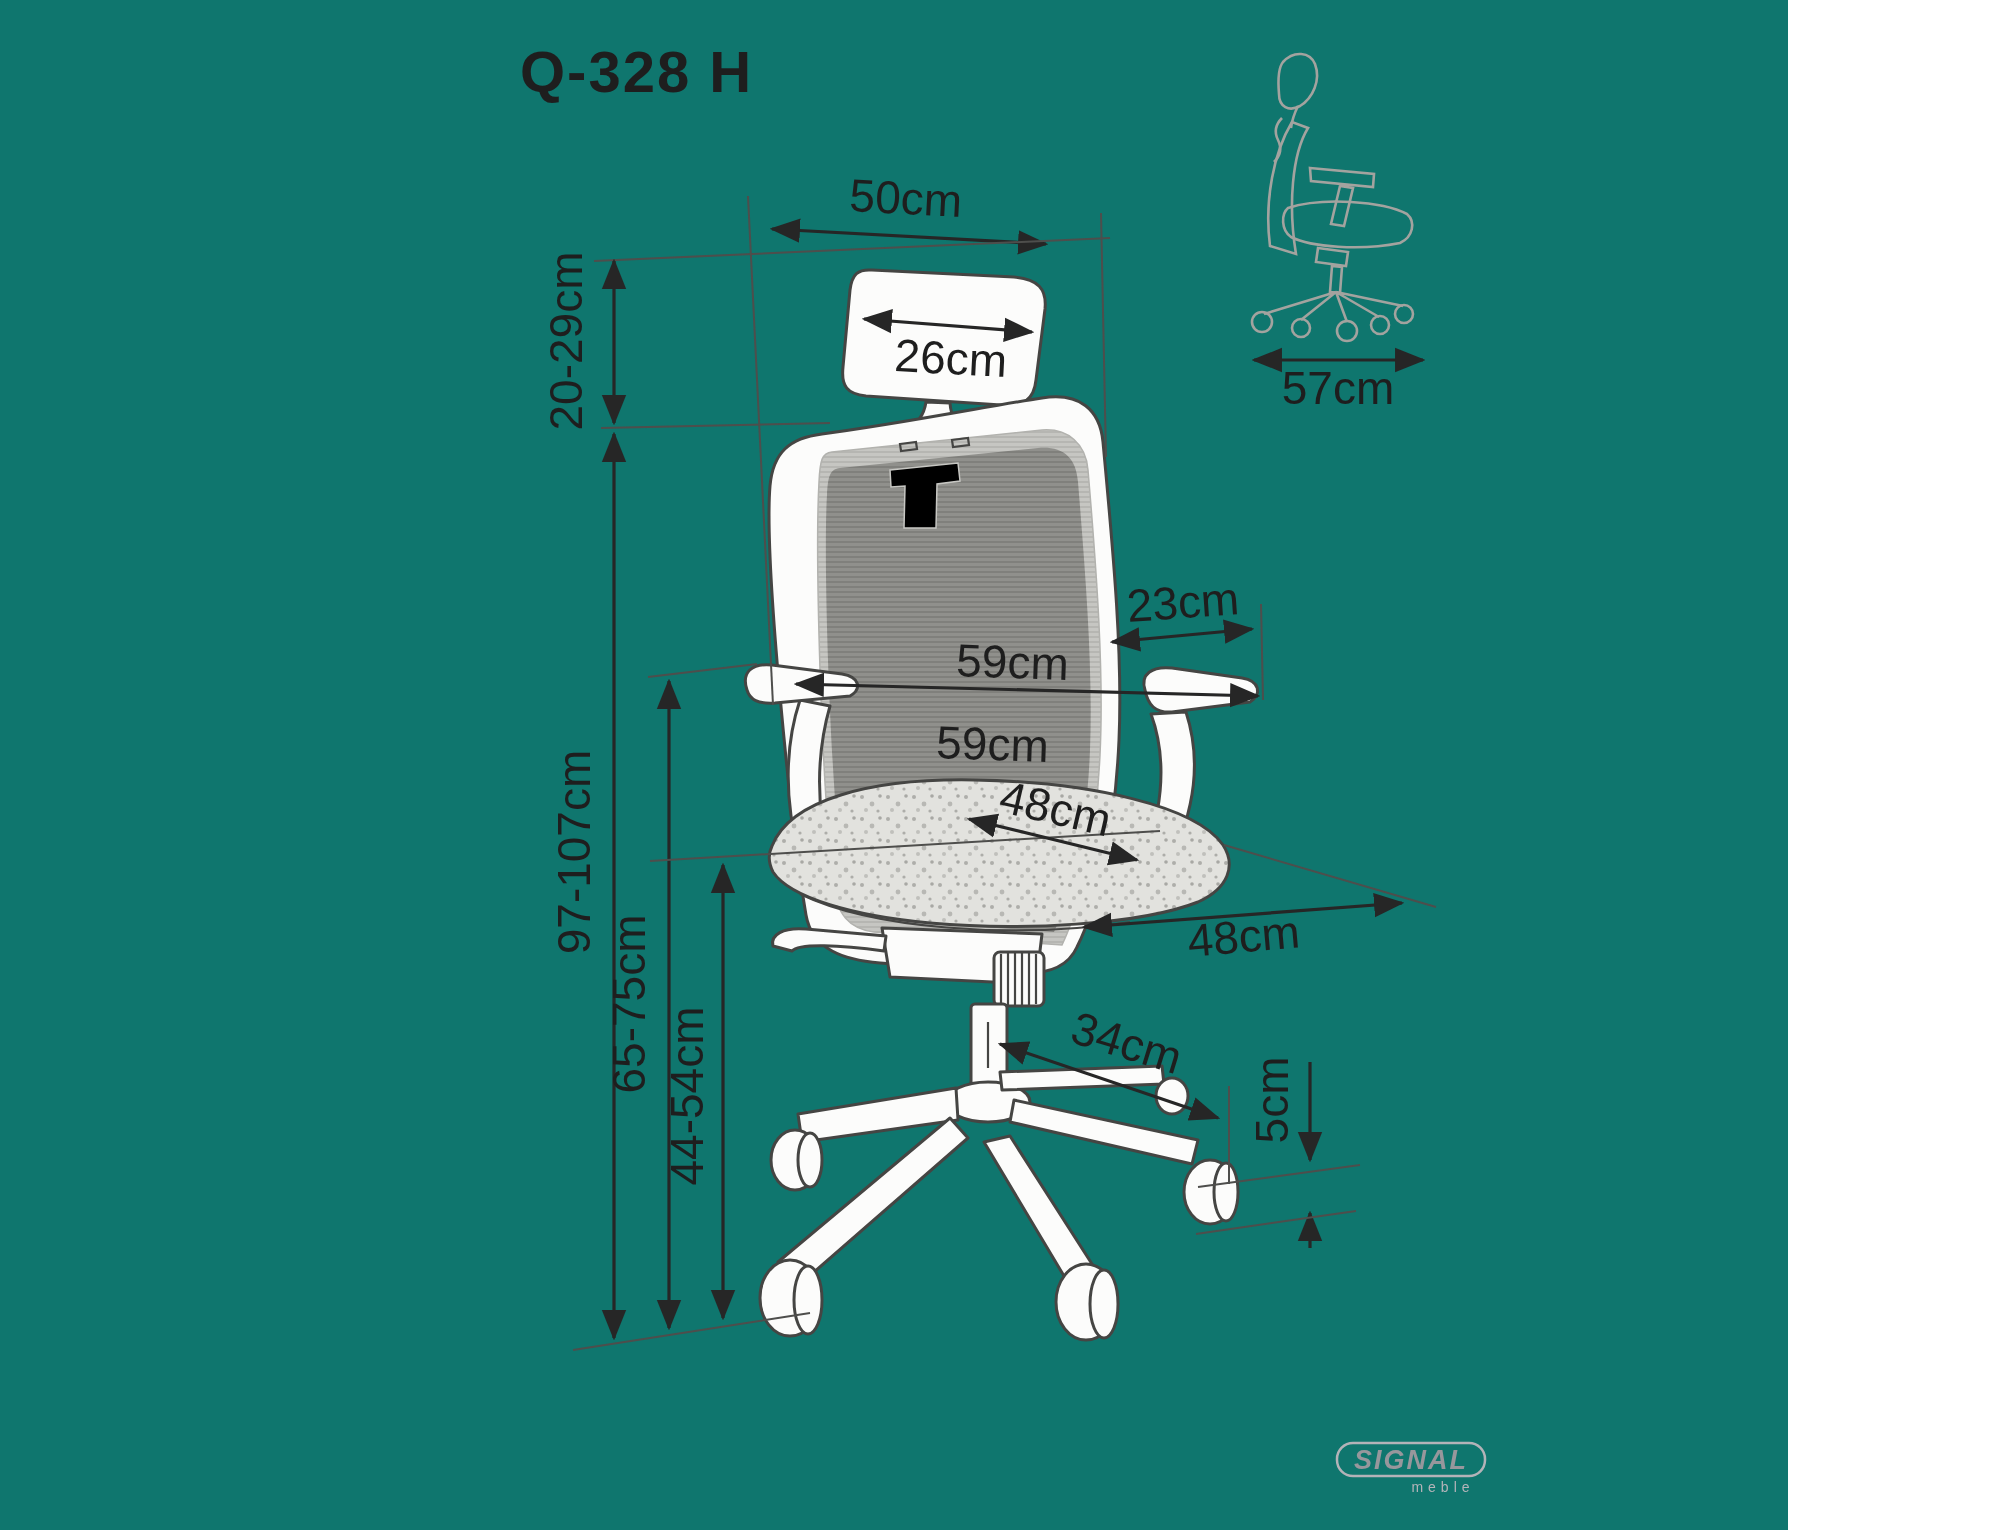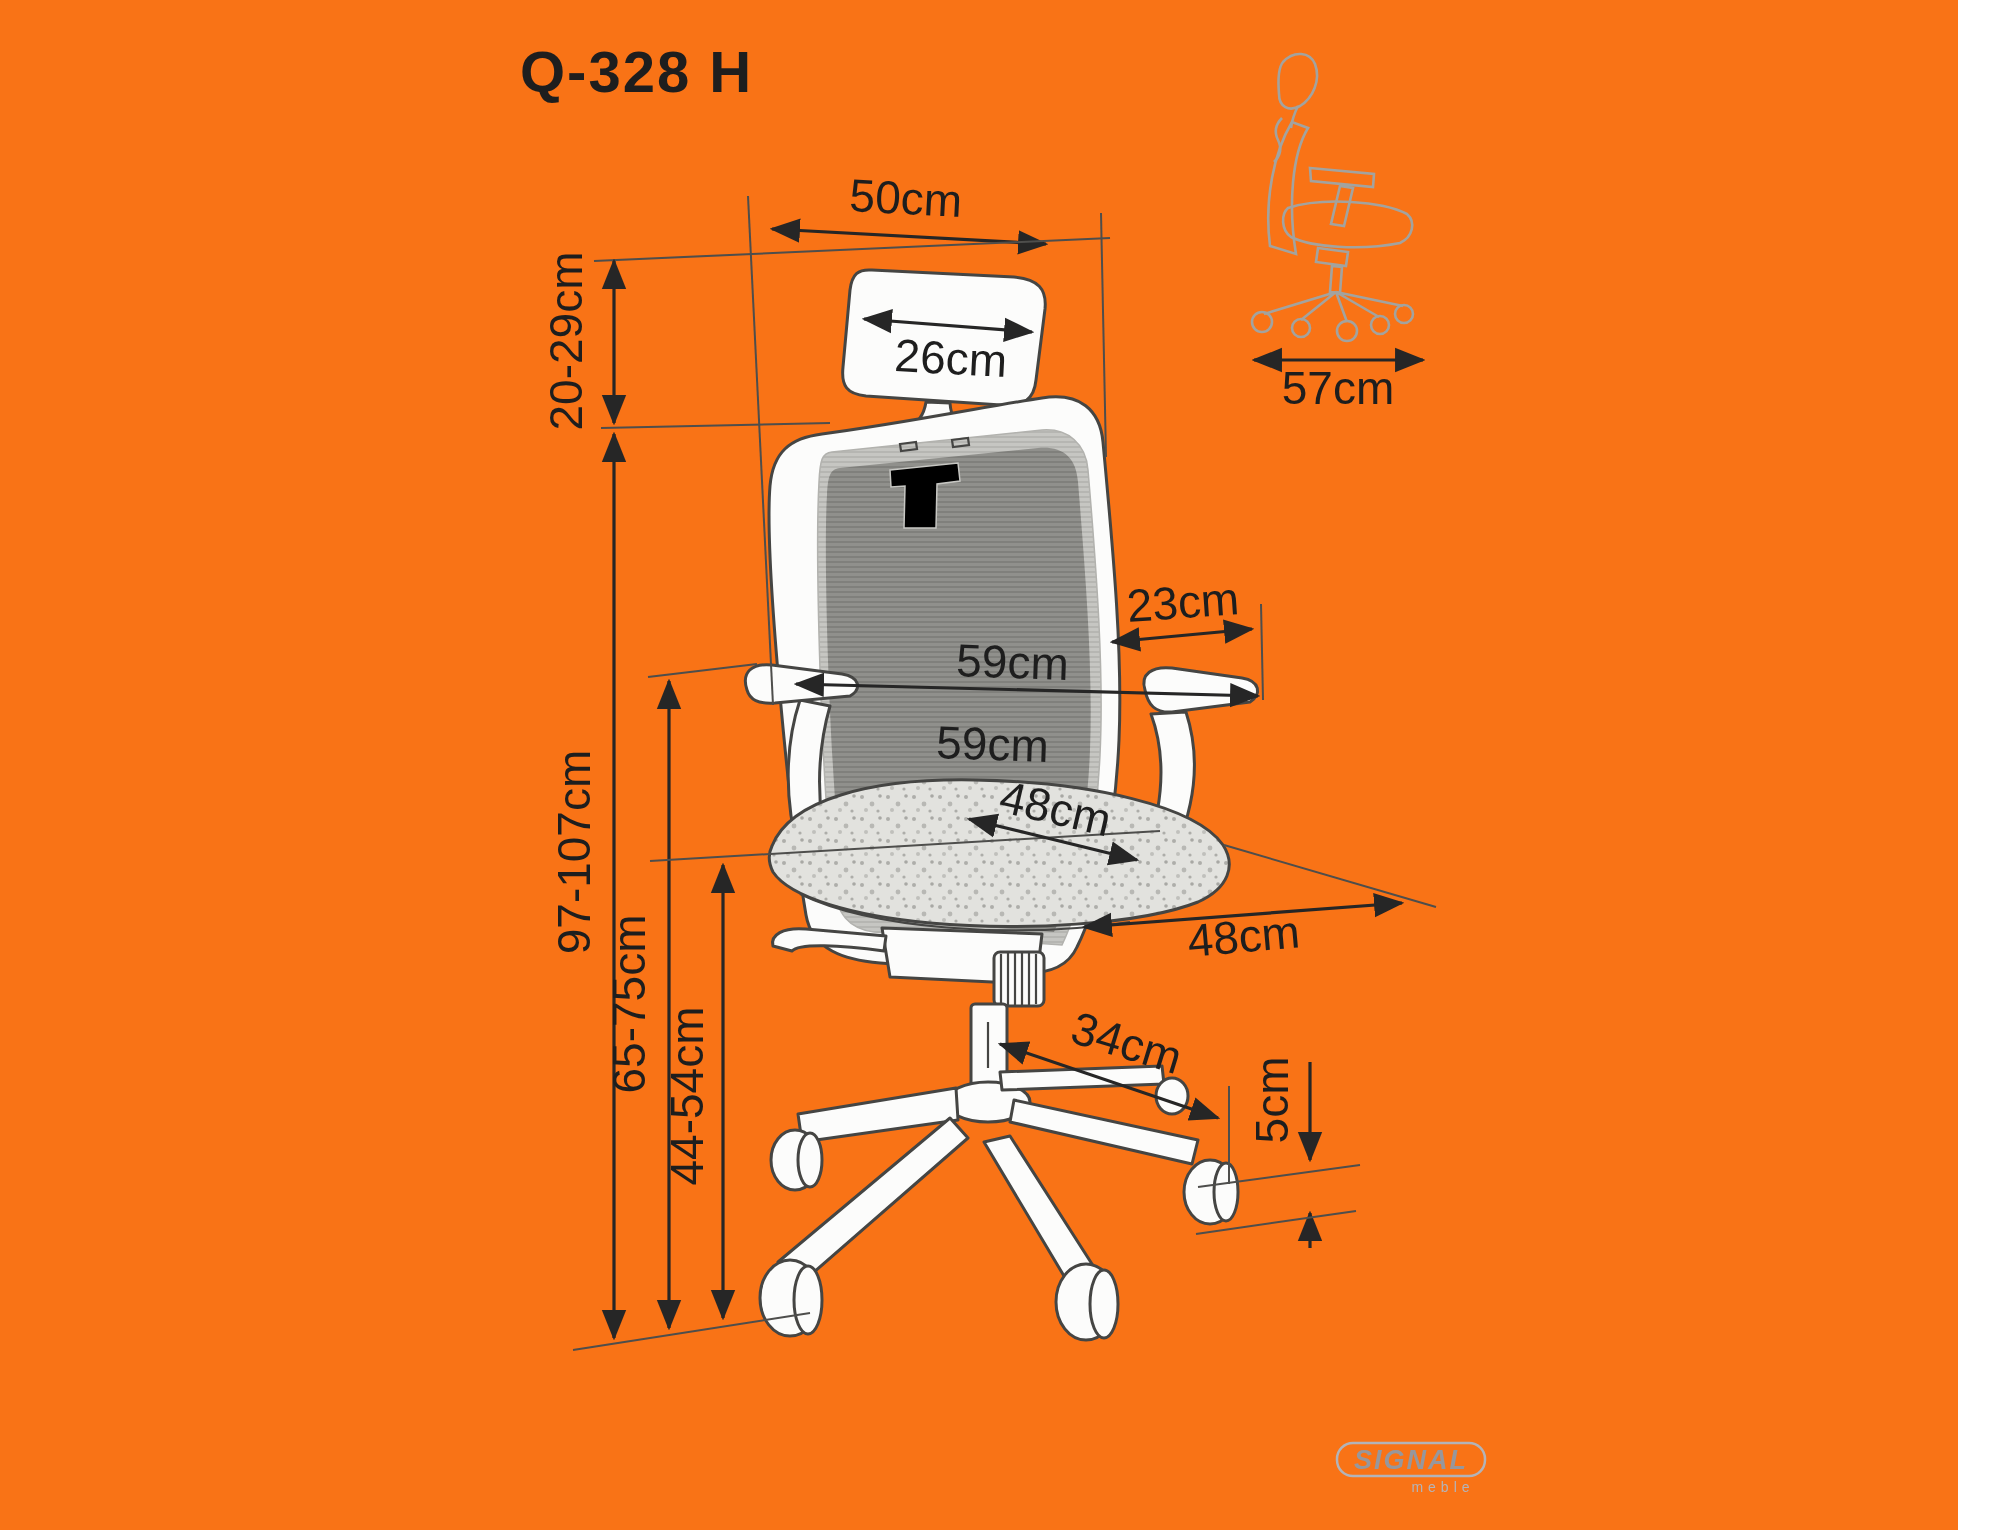--- a/index.html
+++ b/index.html
@@ -1,16 +1,16 @@
 <!DOCTYPE html>
 <html><head>
 <meta charset="utf-8">
 <style>
   html,body{margin:0;padding:0;background:#ffffff;}
-  .stage{position:relative;width:1958px;height:1530px;background:#f97316;overflow:hidden;
+  .stage{position:relative;width:1788px;height:1530px;background:#0f766e;overflow:hidden;
          font-family:"Liberation Sans", sans-serif;}
   svg{position:absolute;left:0;top:0;}
   text{fill:#1e1e1e;}
   .dim-label{font-size:46px;letter-spacing:0px;}
   .title-label{font-size:58px;font-weight:600;letter-spacing:2px;}
   .logo-brand{font-size:27px;font-weight:bold;font-style:italic;letter-spacing:2px;fill:#97979c;}
   .logo-sub{font-size:14px;letter-spacing:5px;fill:#b4b4b9;}
   .outline{fill:#fcfcfb;stroke:#454543;stroke-width:3;stroke-linejoin:round;}
   .outline-thin{fill:none;stroke:#454543;stroke-width:2.2;}
   .dimline{stroke:#262626;stroke-width:3.2;fill:none;}

